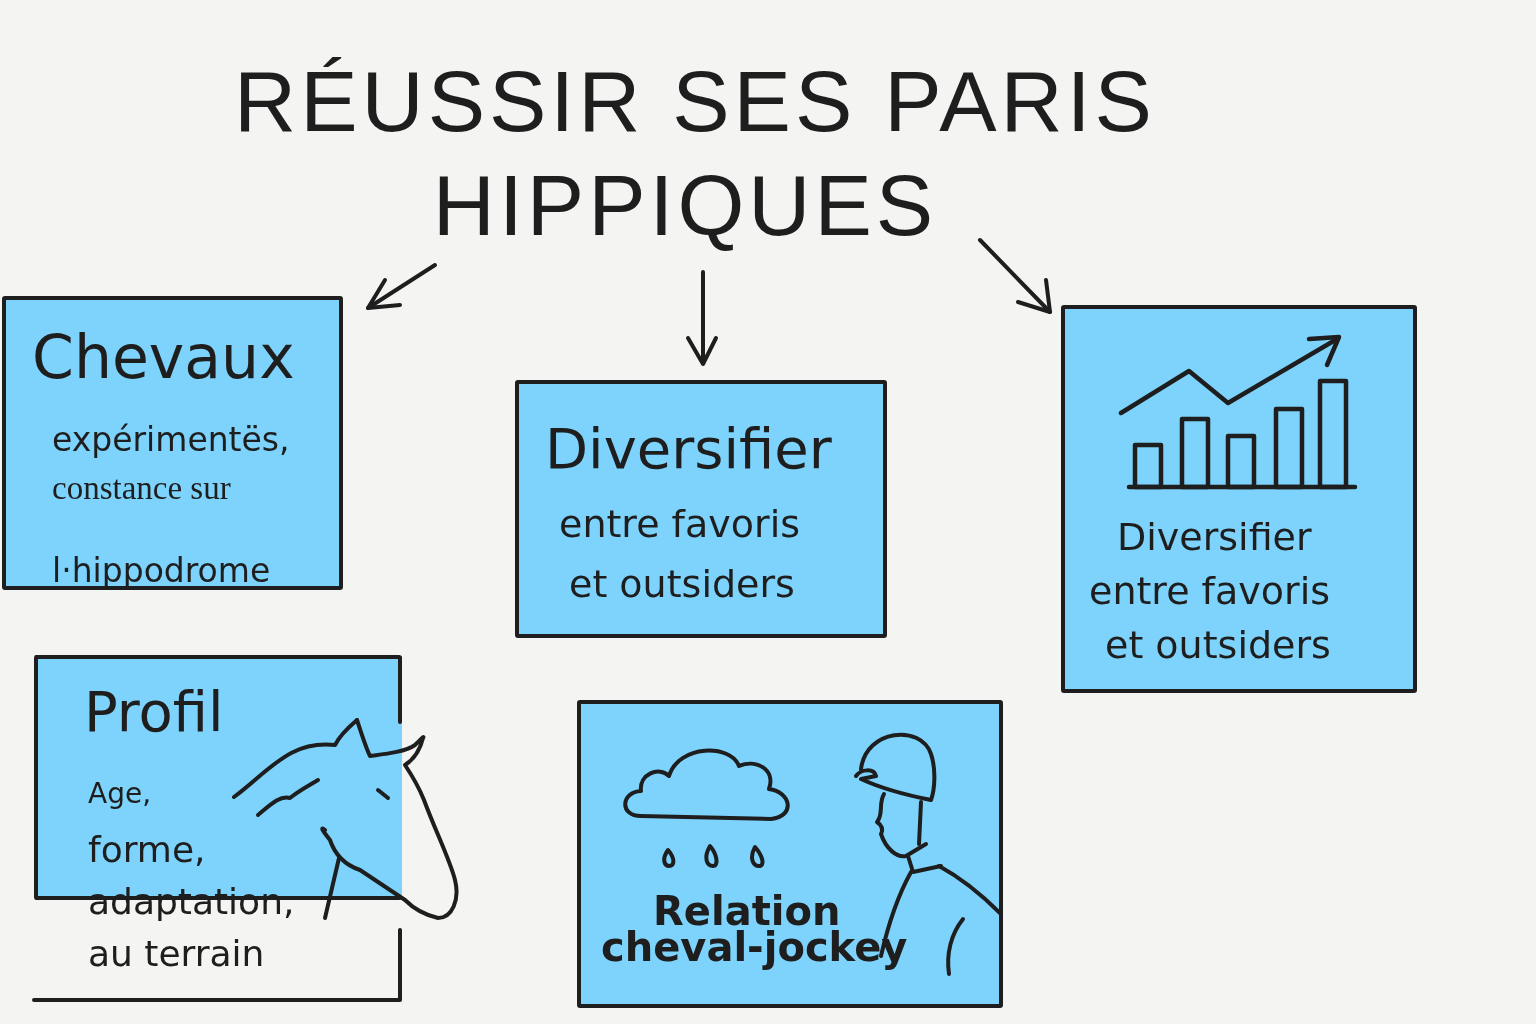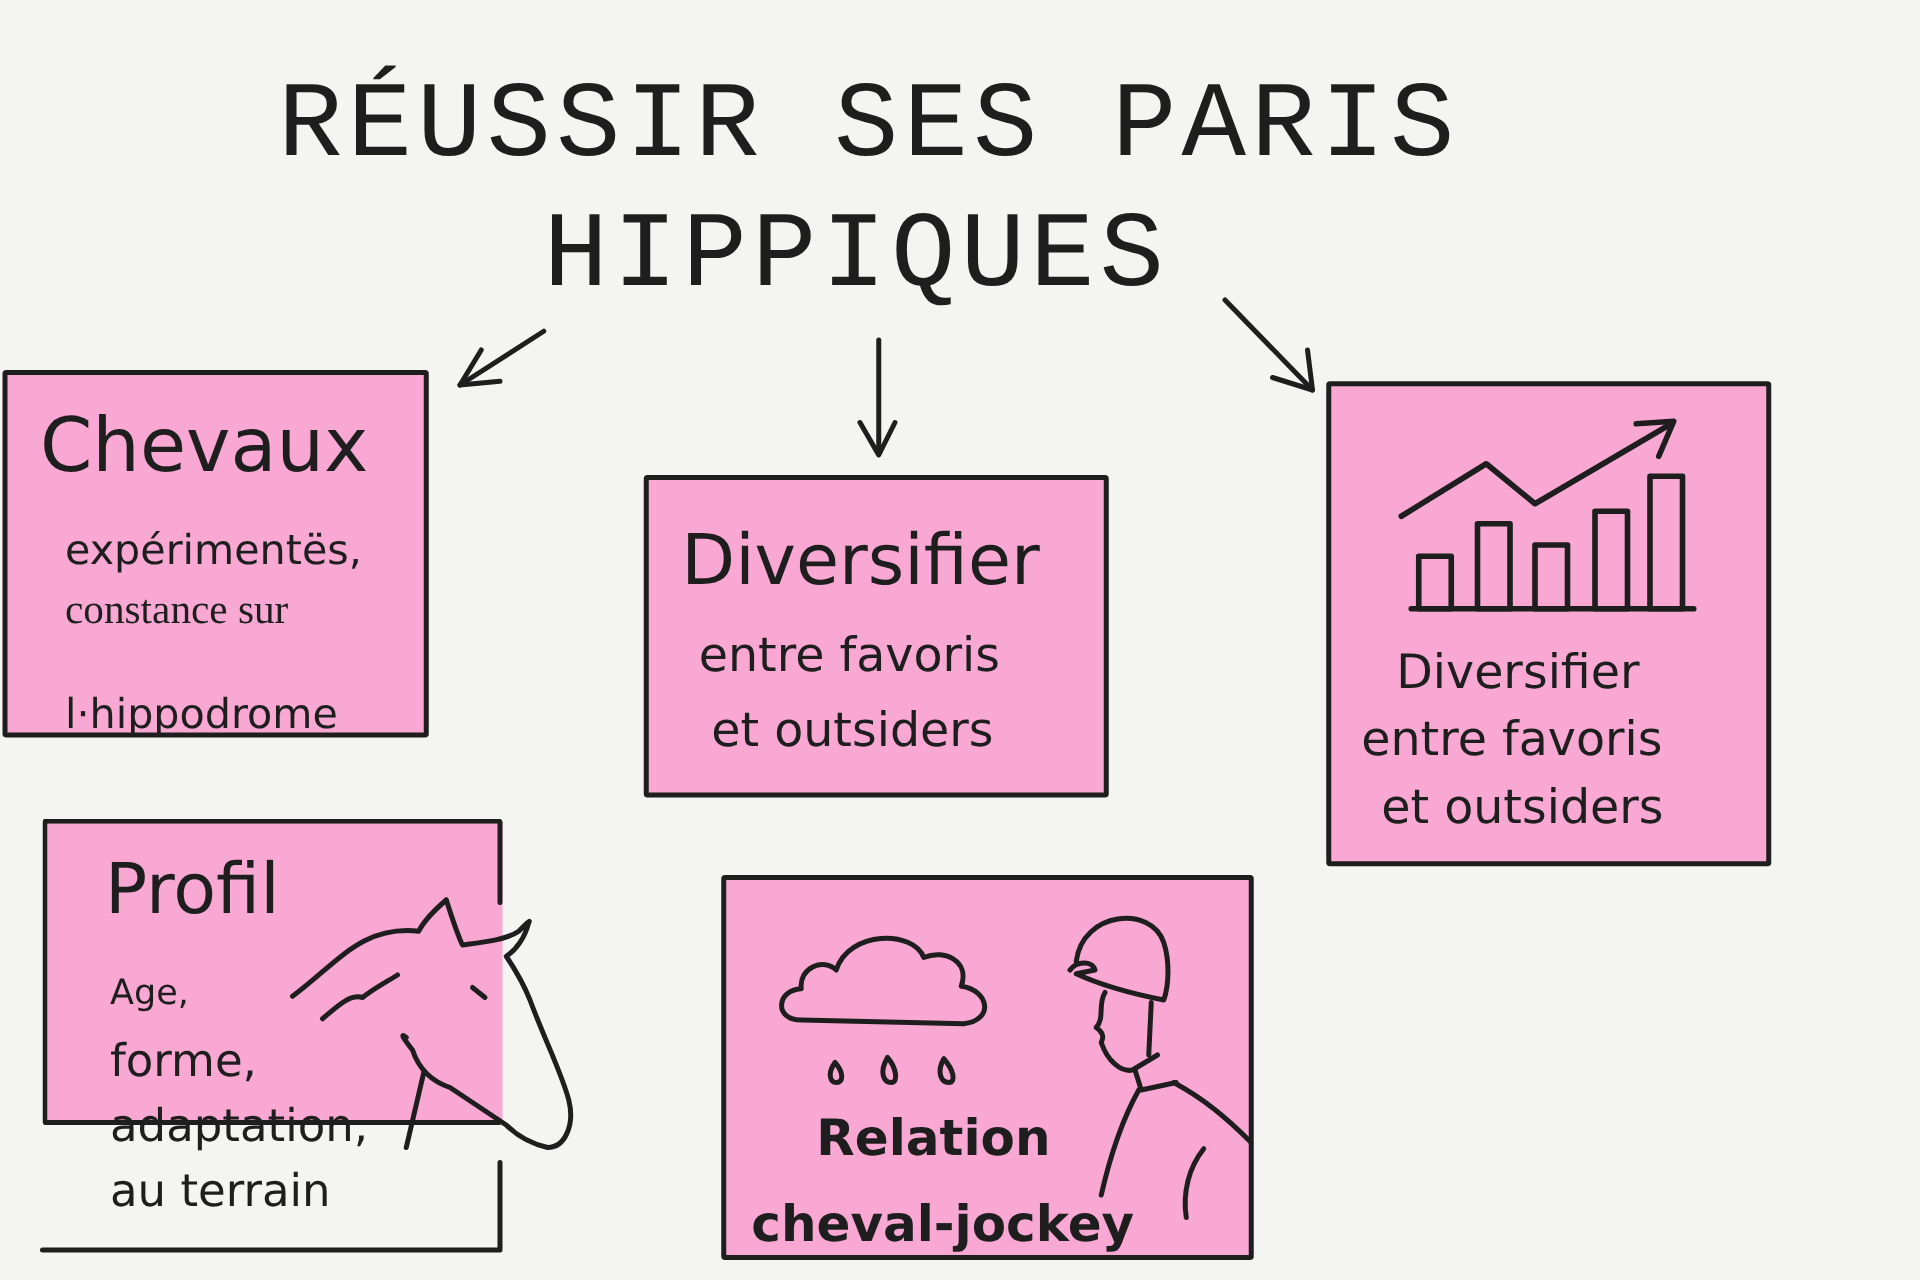--- a/index.html
+++ b/index.html
@@ -1,22 +1,22 @@
 <!DOCTYPE html>
 <html><head>
 <meta charset="utf-8">
 <style>
   html,body{margin:0;padding:0;}
   body{width:1536px;height:1024px;background:#f4f4f2;position:relative;overflow:hidden;
        font-family:"DejaVu Sans", sans-serif;color:#1a1a1a;}
   .title{position:absolute;left:0;width:1400px;text-align:center;font-size:86px;letter-spacing:4px;
-         font-family:Liberation Mono, monospace;font-weight:normal;color:#1e1e1e;line-height:1;}
+         font-family:Liberation Sans, sans-serif;font-weight:normal;color:#1e1e1e;line-height:1;}
   .t1{top:58px;left:0;width:1390px;}
   .t2{top:162px;left:0;width:1370px;}
-  .box{position:absolute;border:4px solid #1e1e1e;border-radius:3px;background:#f9a8d4;box-sizing:border-box;}
+  .box{position:absolute;border:4px solid #1e1e1e;border-radius:3px;background:#7dd3fc;box-sizing:border-box;}
   .txt{position:absolute;color:#1e1e1e;font-family:"DejaVu Sans", sans-serif;}
   svg.ov{position:absolute;left:0;top:0;pointer-events:none;}
 </style>
 </head>
 <body>
 
 <div class="title t1">RÉUSSIR SES PARIS</div>
 <div class="title t2">HIPPIQUES</div>
 
 <svg class="ov" width="1536" height="1024">
@@ -92,14 +92,14 @@
       <path d="M280 65 C285 25 340 20 350 50 C355 65 354 85 350 96 C320 90 295 82 280 75 L295 72 C293 64 280 65 275 72"></path>
       <path d="M303 90 C297 100 303 110 296 118 C302 122 302 126 300 130 C305 145 316 154 325 152 L345 140"></path>
       <path d="M340 98 L338 140"></path>
       <path d="M327 152 L332 168 L360 162"></path>
       <path d="M330 168 C315 195 305 230 300 252"></path>
       <path d="M358 162 C382 175 400 190 420 210"></path>
       <path d="M382 215 C370 230 365 250 368 270"></path>
     </g>
   </svg>
   <div class="txt" style="left:72px;top:184px;font-size:40px;">Relation</div>
-  <div class="txt" style="left:20px;top:253px;font-size:40px;">cheval-jockey</div>
+  <div class="txt" style="left:20px;top:220px;font-size:40px;">cheval-jockey</div>
 </div>
 
 </body></html>

